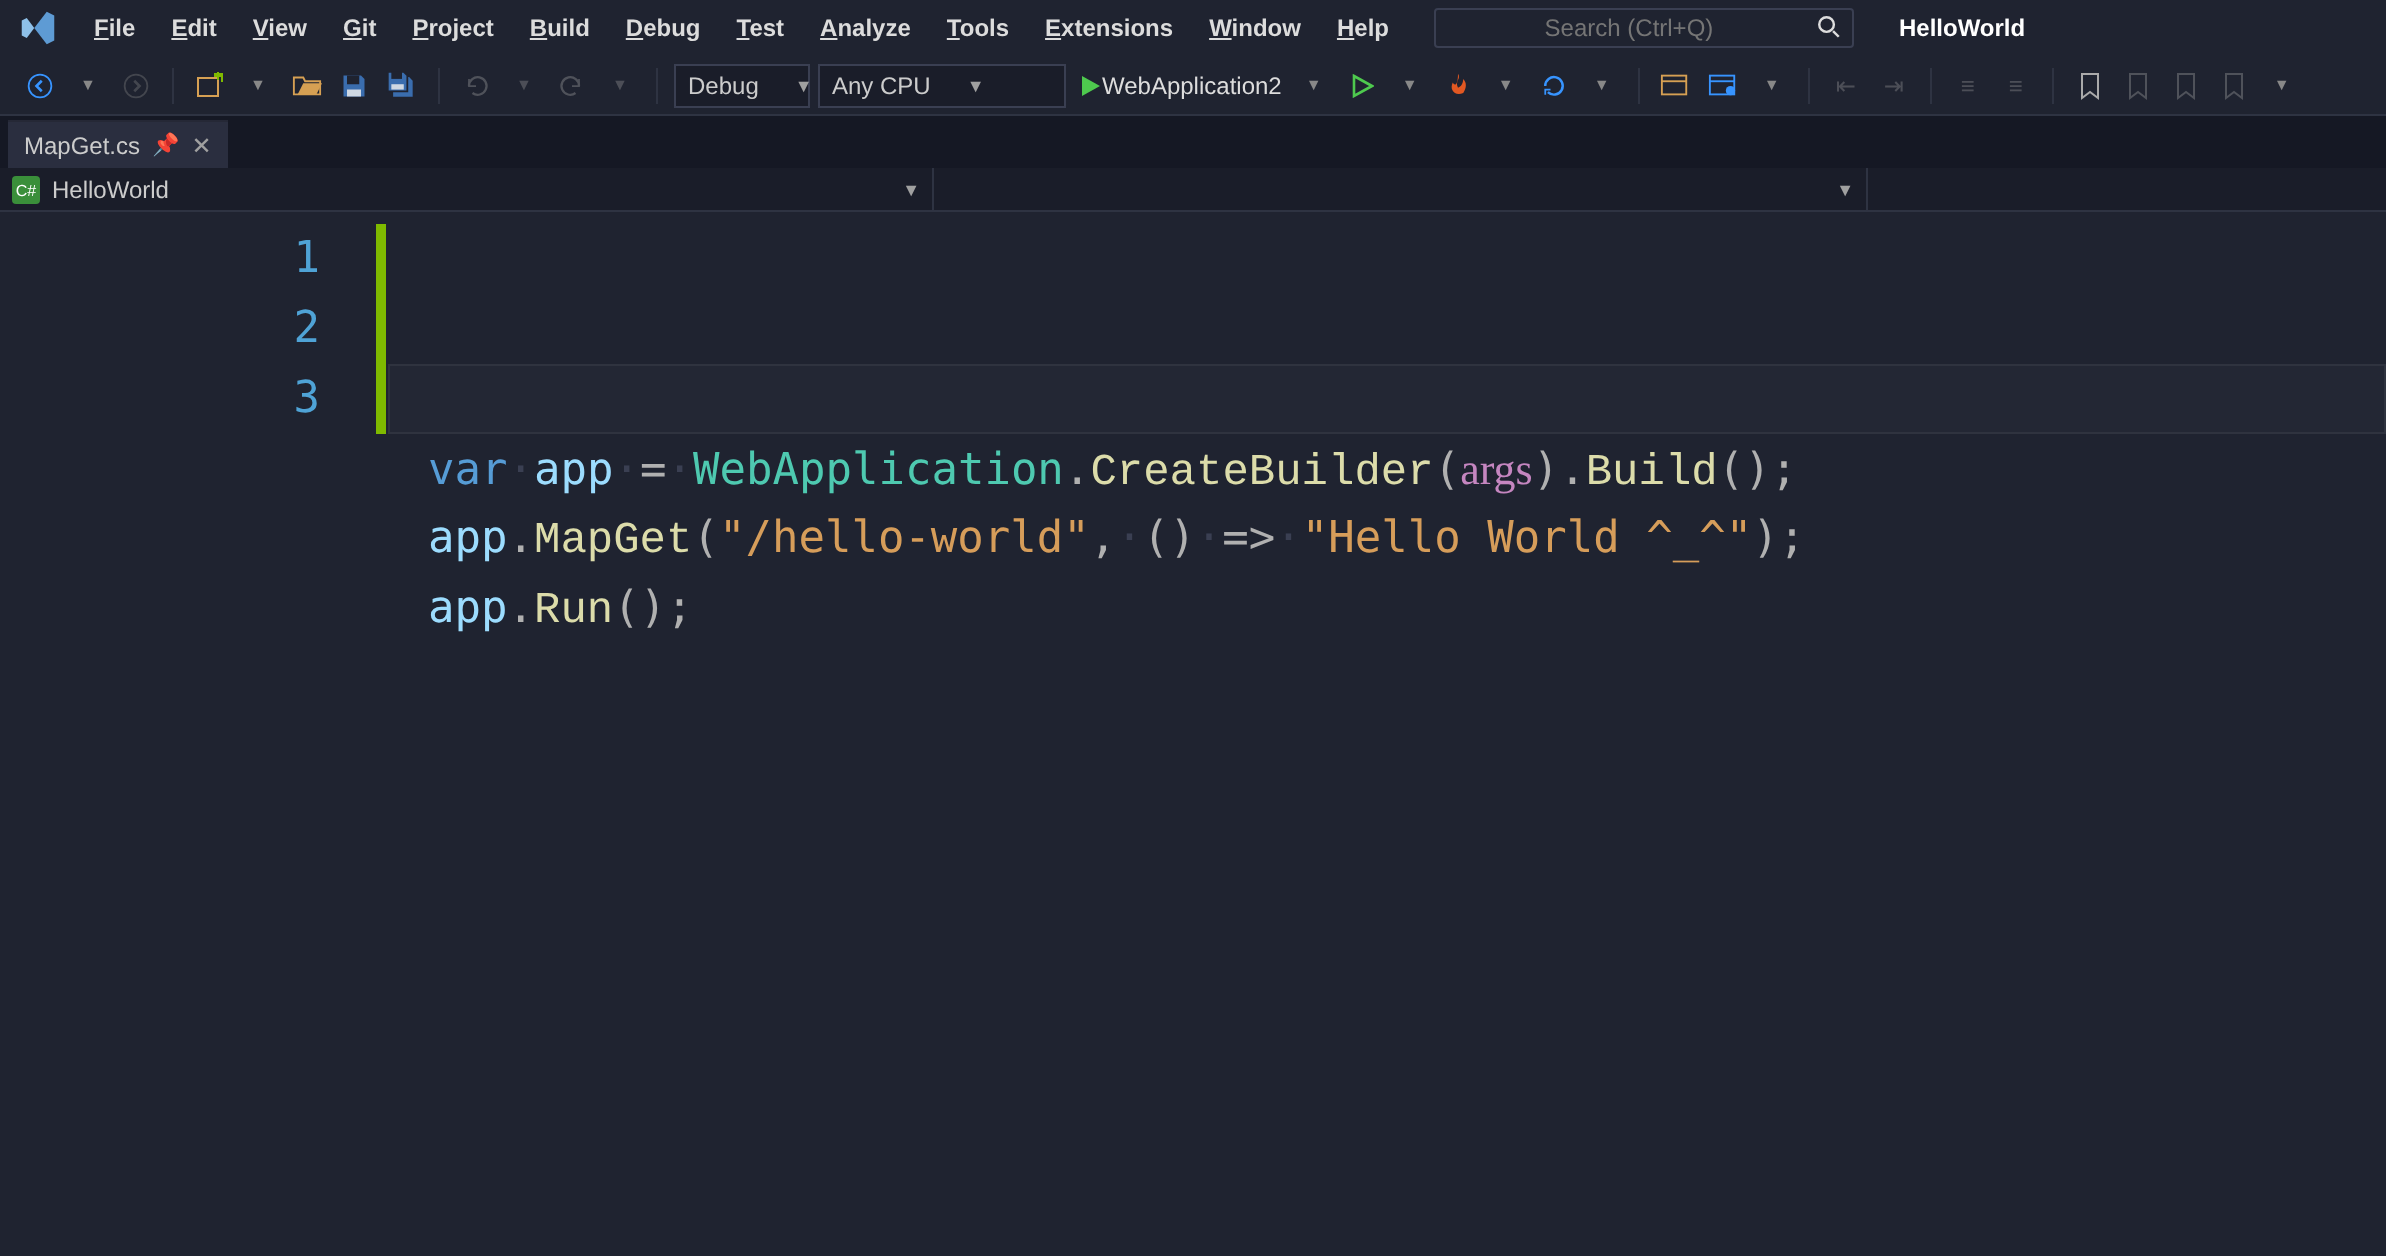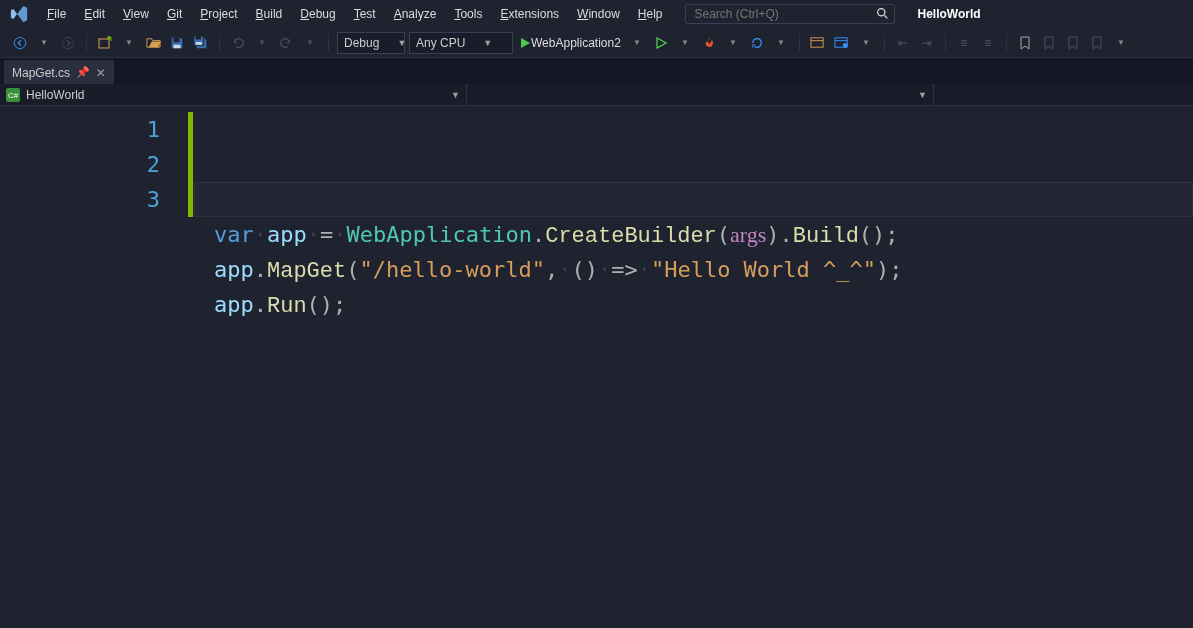--- a/index.html
+++ b/index.html
@@ -35,21 +35,21 @@
   .menubar{
     display:flex;align-items:center;height:28px;background:var(--bg);
     padding:0 6px;gap:0;
   }
   .vs-logo{width:22px;height:22px;margin:0 8px 0 2px;display:flex;align-items:center;justify-content:center;}
   .menu-item{padding:4px 9px;color:var(--menu-fg);cursor:pointer;}
   .menu-item u{text-decoration:underline;}
   .search-box{
     margin-left:14px;height:20px;width:210px;background:transparent;
     border:1px solid #3a3f52;border-radius:2px;color:var(--fg-dim);
-    padding:0 24px 0 8px;font-size:12px;position:relative;
+    padding:0 24px 0 8px;font-size:12px;position:relative;text-align:center;
   }
   .search-wrap{position:relative;display:flex;align-items:center;}
   .search-icon{position:absolute;right:6px;top:3px;color:var(--fg);font-size:12px;}
   .sln-name{margin-left:22px;color:#fff;font-weight:600;font-size:12px;}
   
   .toolbar{
     display:flex;align-items:center;height:30px;background:var(--bg);
     padding:0 10px;gap:4px;border-bottom:1px solid var(--border);
   }
   .tb-btn{display:flex;align-items:center;justify-content:center;min-width:20px;height:22px;color:var(--fg-dim);cursor:pointer;padding:0 2px;}
@@ -97,21 +97,21 @@
 </head>
 <body>
 
 <div class="menubar">
   <div class="vs-logo">
     <svg width="20" height="20" viewBox="0 0 32 32">
         <path fill="#5e9bd4" d="M23 3l-10 13 10 13 6-3V6z"></path>
         <path fill="#8ec0e8" d="M3 10l4-2 6 8-6 8-4-2z"></path>
       </svg>
   </div>
-  <div id="menu-items" style="display:flex;">
+  <div id="menu-items" style="display:flex;font-weight:bold;">
       <div class="menu-item"><u>F</u>ile</div>
       <div class="menu-item"><u>E</u>dit</div>
       <div class="menu-item"><u>V</u>iew</div>
       <div class="menu-item"><u>G</u>it</div>
       <div class="menu-item"><u>P</u>roject</div>
       <div class="menu-item"><u>B</u>uild</div>
       <div class="menu-item"><u>D</u>ebug</div>
       <div class="menu-item"><u>T</u>est</div>
       <div class="menu-item"><u>A</u>nalyze</div>
       <div class="menu-item"><u>T</u>ools</div>
@@ -188,21 +188,21 @@
         <path d="M12 8a5 5 0 1 0-2 4" stroke="#aaa" fill="none" stroke-width="1.3"></path>
         <path d="M12 4v4H8" stroke="#aaa" fill="none"></path>
       </svg>
   </div>
   <div class="tb-btn faded" style="font-size:8px;">▼</div>
   <div class="tb-sep"></div>
   <div class="tb-drop" style="width:68px;">
     <span>Debug</span>
       <span class="chev">▼</span>
   </div>
-  <div class="tb-drop" style="width:104px;">
+  <div class="tb-drop" style="width:124px;">
     <span>Any CPU</span>
       <span class="chev">▼</span>
   </div>
   <div class="tb-btn play-green" style="gap:0;">
     <svg width="12" height="12" viewBox="0 0 12 12">
         <path d="M2 1l9 5-9 5z" fill="#4ec94e"></path>
       </svg>
     <span style="color:#ddd;font-size:12px;">WebApplication2</span>
   </div>
   <div class="tb-btn" style="font-size:8px;color:#888;">▼</div>

